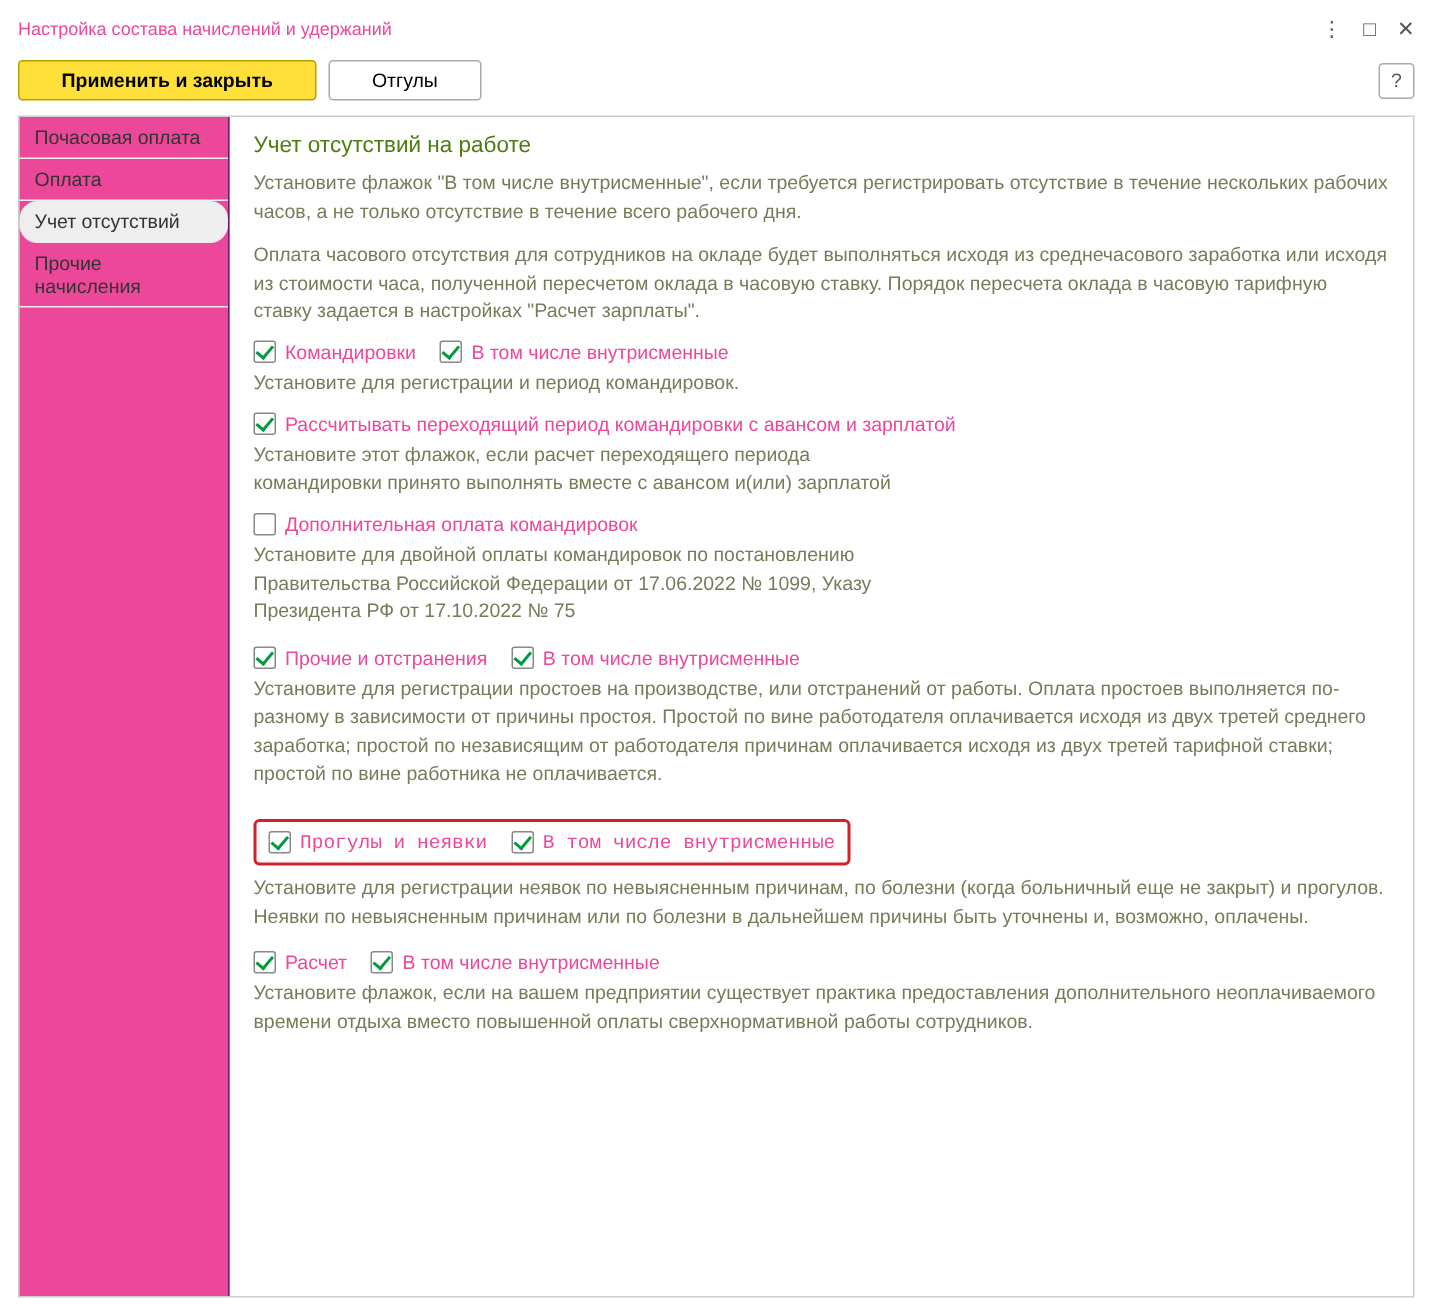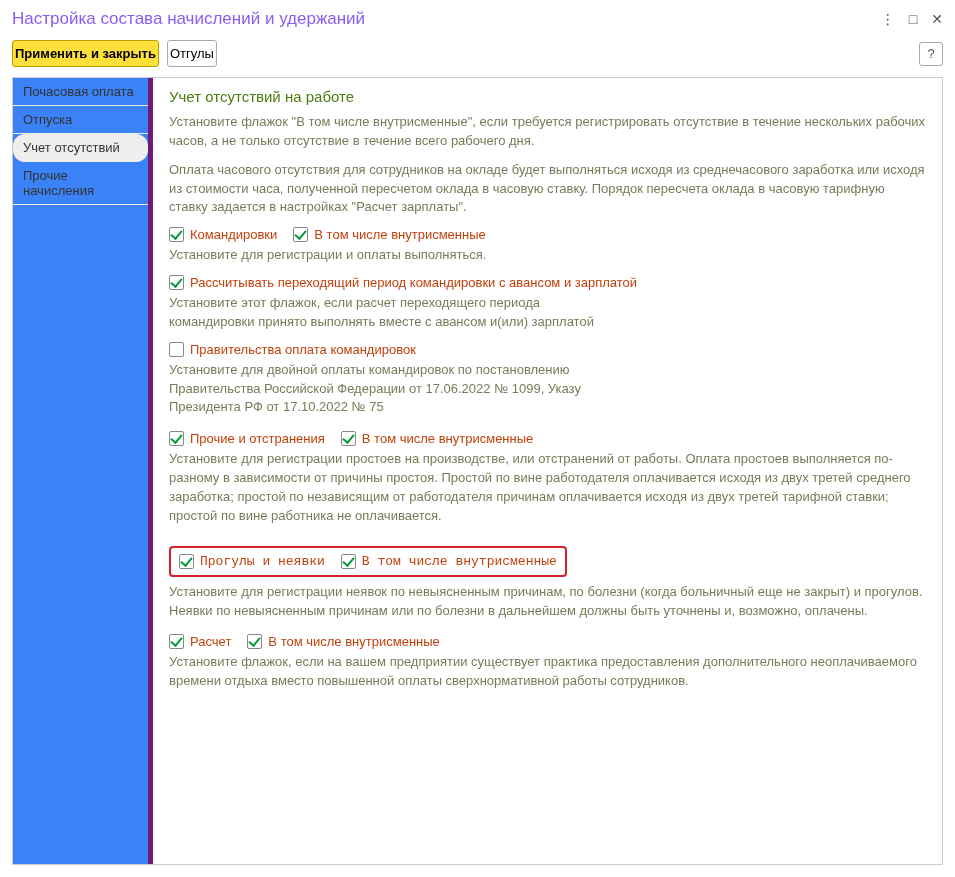--- a/index.html
+++ b/index.html
@@ -13,37 +13,37 @@
       overflow: hidden;
     }
     .window { display: flex; flex-direction: column; height: 100%; }
     .titlebar {
       display: flex;
       align-items: center;
       padding: 8px 12px 4px 12px;
       height: 34px;
     }
     .titlebar h1 {
-      font-size: 17px;
+      font-size: 12px;
       font-weight: normal;
-      color: #8b5cf6;
+      color: #ec4899;
       flex: 1;
     }
     .titlebar-icons { display: flex; gap: 14px; align-items: center; }
     .titlebar-icons span { cursor: pointer; color: #555; font-size: 14px; line-height: 1; }
     .toolbar {
       display: flex;
       align-items: center;
       padding: 6px 12px 10px 12px;
       gap: 8px;
     }
     .btn {
       border: 1px solid #aaa;
       border-radius: 3px;
-      padding: 5px 2px;
+      padding: 5px 28px;
       font-size: 13px;
       cursor: pointer;
       background: #fff;
     }
     .btn-primary {
       background: #ffe03a;
       border-color: #b3a000;
       font-weight: bold;
     }
     .toolbar .spacer { flex: 1; }
@@ -59,22 +59,22 @@
     }
     .main {
       display: flex;
       flex: 1;
       border: 1px solid #ccc;
       margin: 0 12px 12px 12px;
       min-height: 0;
     }
     .sidebar {
       width: 140px;
-      border-right: 5px solid #701a75;
-      background: #3b82f6;
+      border-right: 1px solid #701a75;
+      background: #ec4899;
     }
     .sidebar-item {
       padding: 6px 10px;
       cursor: pointer;
       border-bottom: 1px solid #eee;
       font-size: 13px;
       color: #333;
     }
     .sidebar-item.active {
       background: #eee;
@@ -103,21 +103,21 @@
       align-items: center;
       gap: 16px;
       margin: 6px 0 4px 0;
       flex-wrap: wrap;
     }
     .checkbox-label {
       display: flex;
       align-items: center;
       gap: 6px;
       font-size: 13px;
-      color: #c2410c;
+      color: #ec4899;
       cursor: pointer;
     }
     .cbx {
       width: 15px;
       height: 15px;
       border: 1px solid #888;
       border-radius: 2px;
       display: inline-flex;
       align-items: center;
       justify-content: center;
@@ -163,54 +163,54 @@
   <div class="toolbar">
     <button class="btn btn-primary">Применить и закрыть</button>
     <button class="btn">Отгулы</button>
     <div class="spacer"></div>
     <button class="btn-help">?</button>
   </div>
 
   <div class="main">
     <div class="sidebar">
       <div class="sidebar-item">Почасовая оплата</div>
-      <div class="sidebar-item">Отпуска</div>
+      <div class="sidebar-item">Оплата</div>
       <div class="sidebar-item active">Учет отсутствий</div>
       <div class="sidebar-item">Прочие начисления</div>
     </div>
 
     <div class="content">
       <h2>Учет отсутствий на работе</h2>
       <p class="desc">Установите флажок "В том числе внутрисменные", если требуется регистрировать отсутствие в течение нескольких рабочих часов, а не только отсутствие в течение всего рабочего дня.</p>
       <p class="desc">Оплата часового отсутствия для сотрудников на окладе будет выполняться исходя из среднечасового заработка или исходя из стоимости часа, полученной пересчетом оклада в часовую ставку. Порядок пересчета оклада в часовую тарифную ставку задается в настройках "Расчет зарплаты".</p>
 
       <div class="checkbox-row">
         <label class="checkbox-label">
           <span class="cbx checked"></span>
           <span>Командировки</span>
         </label>
         <label class="checkbox-label">
           <span class="cbx checked"></span>
           <span>В том числе внутрисменные</span>
         </label>
       </div>
-      <p class="desc">Установите для регистрации и оплаты выполняться.</p>
+      <p class="desc">Установите для регистрации и период командировок.</p>
 
       <div class="checkbox-row">
         <label class="checkbox-label">
           <span class="cbx checked"></span>
           <span>Рассчитывать переходящий период командировки с авансом и зарплатой</span>
         </label>
       </div>
       <p class="desc narrow-desc">Установите этот флажок, если расчет переходящего периода командировки принято выполнять вместе с авансом и(или) зарплатой</p>
 
       <div class="checkbox-row">
         <label class="checkbox-label">
           <span class="cbx"></span>
-          <span>Правительства оплата командировок</span>
+          <span>Дополнительная оплата командировок</span>
         </label>
       </div>
       <p class="desc narrow-desc">Установите для двойной оплаты командировок по постановлению Правительства Российской Федерации от 17.06.2022 № 1099, Указу Президента РФ от 17.10.2022 № 75</p>
 
       <div class="checkbox-row section-gap">
         <label class="checkbox-label">
           <span class="cbx checked"></span>
           <span>Прочие и отстранения</span>
         </label>
         <label class="checkbox-label">
@@ -223,21 +223,21 @@
       <div class="highlight-box">
         <label class="checkbox-label">
           <span class="cbx checked"></span>
           <span>Прогулы и неявки</span>
         </label>
         <label class="checkbox-label">
           <span class="cbx checked"></span>
           <span>В том числе внутрисменные</span>
         </label>
       </div>
-      <p class="desc">Установите для регистрации неявок по невыясненным причинам, по болезни (когда больничный еще не закрыт) и прогулов. Неявки по невыясненным причинам или по болезни в дальнейшем должны быть уточнены и, возможно, оплачены.</p>
+      <p class="desc">Установите для регистрации неявок по невыясненным причинам, по болезни (когда больничный еще не закрыт) и прогулов. Неявки по невыясненным причинам или по болезни в дальнейшем причины быть уточнены и, возможно, оплачены.</p>
 
       <div class="checkbox-row section-gap">
         <label class="checkbox-label">
           <span class="cbx checked"></span>
           <span>Расчет</span>
         </label>
         <label class="checkbox-label">
           <span class="cbx checked"></span>
           <span>В том числе внутрисменные</span>
         </label>

